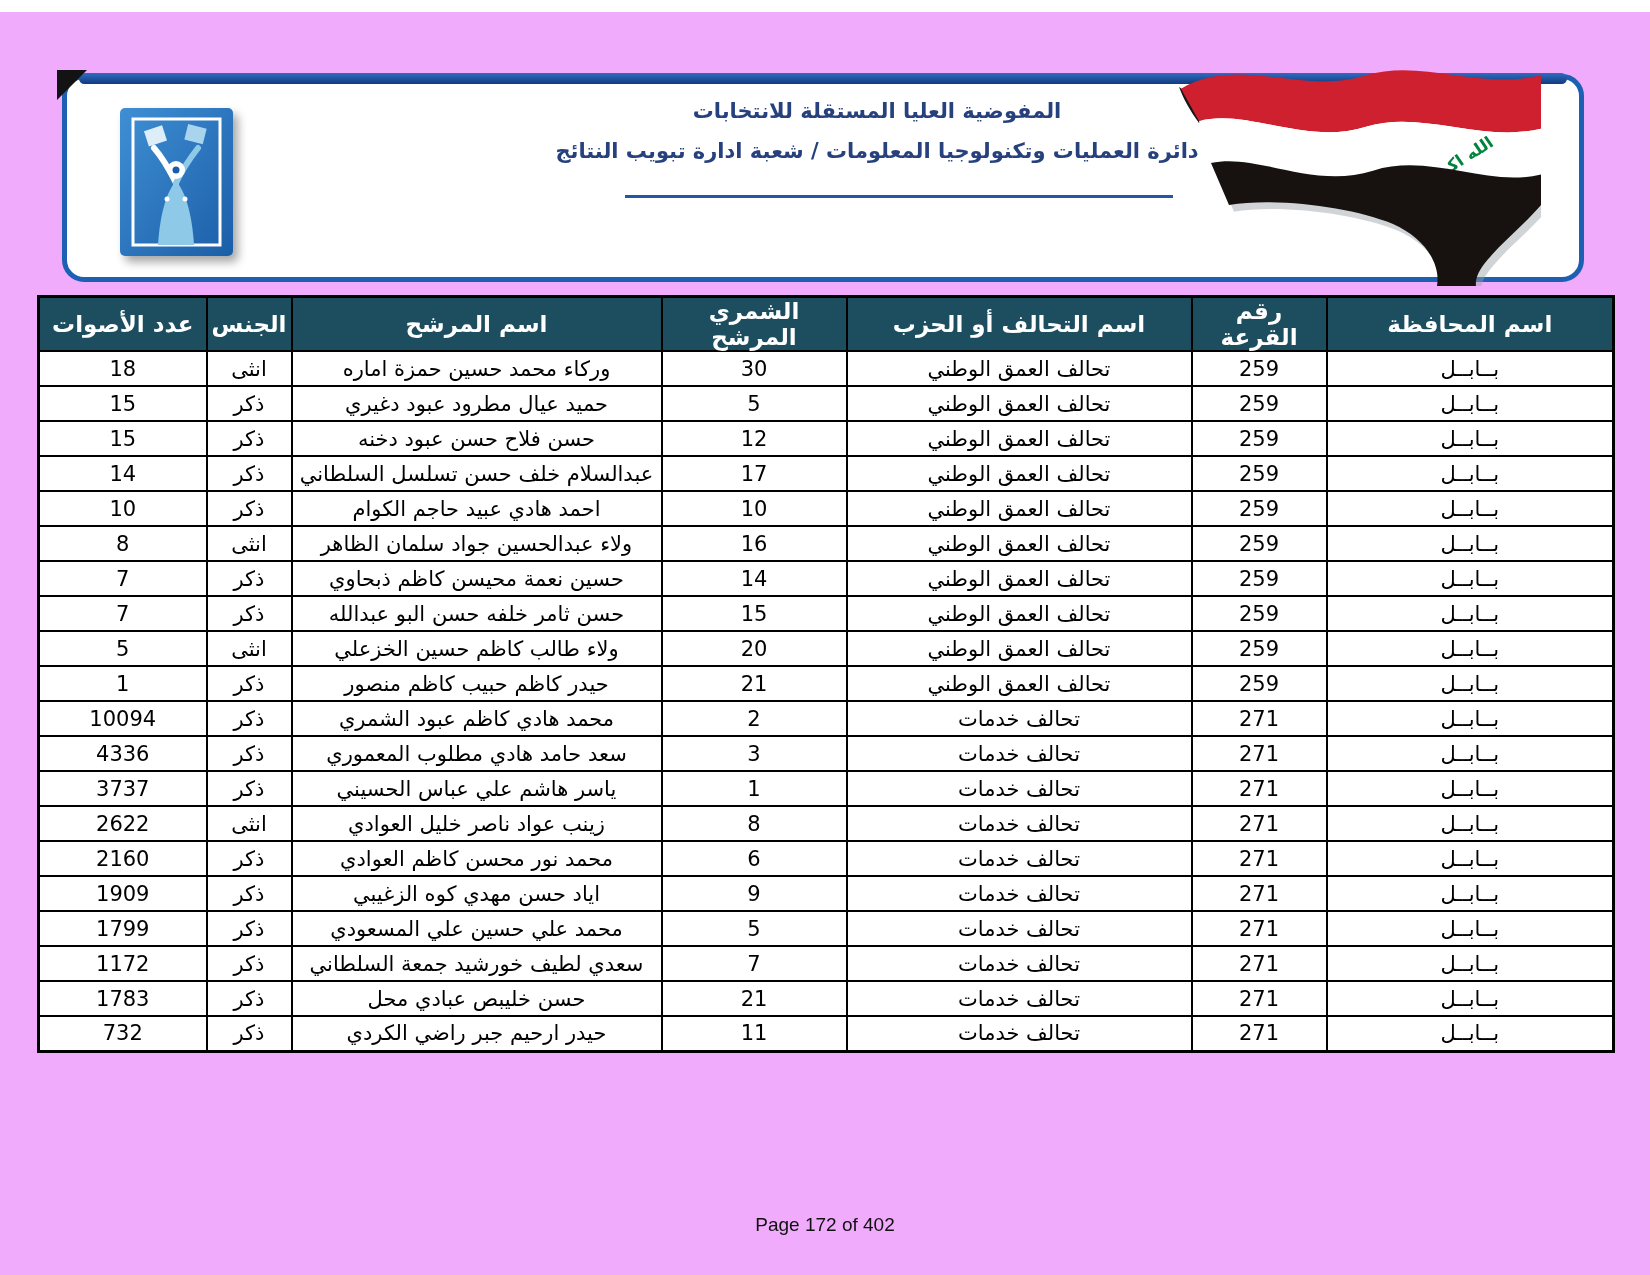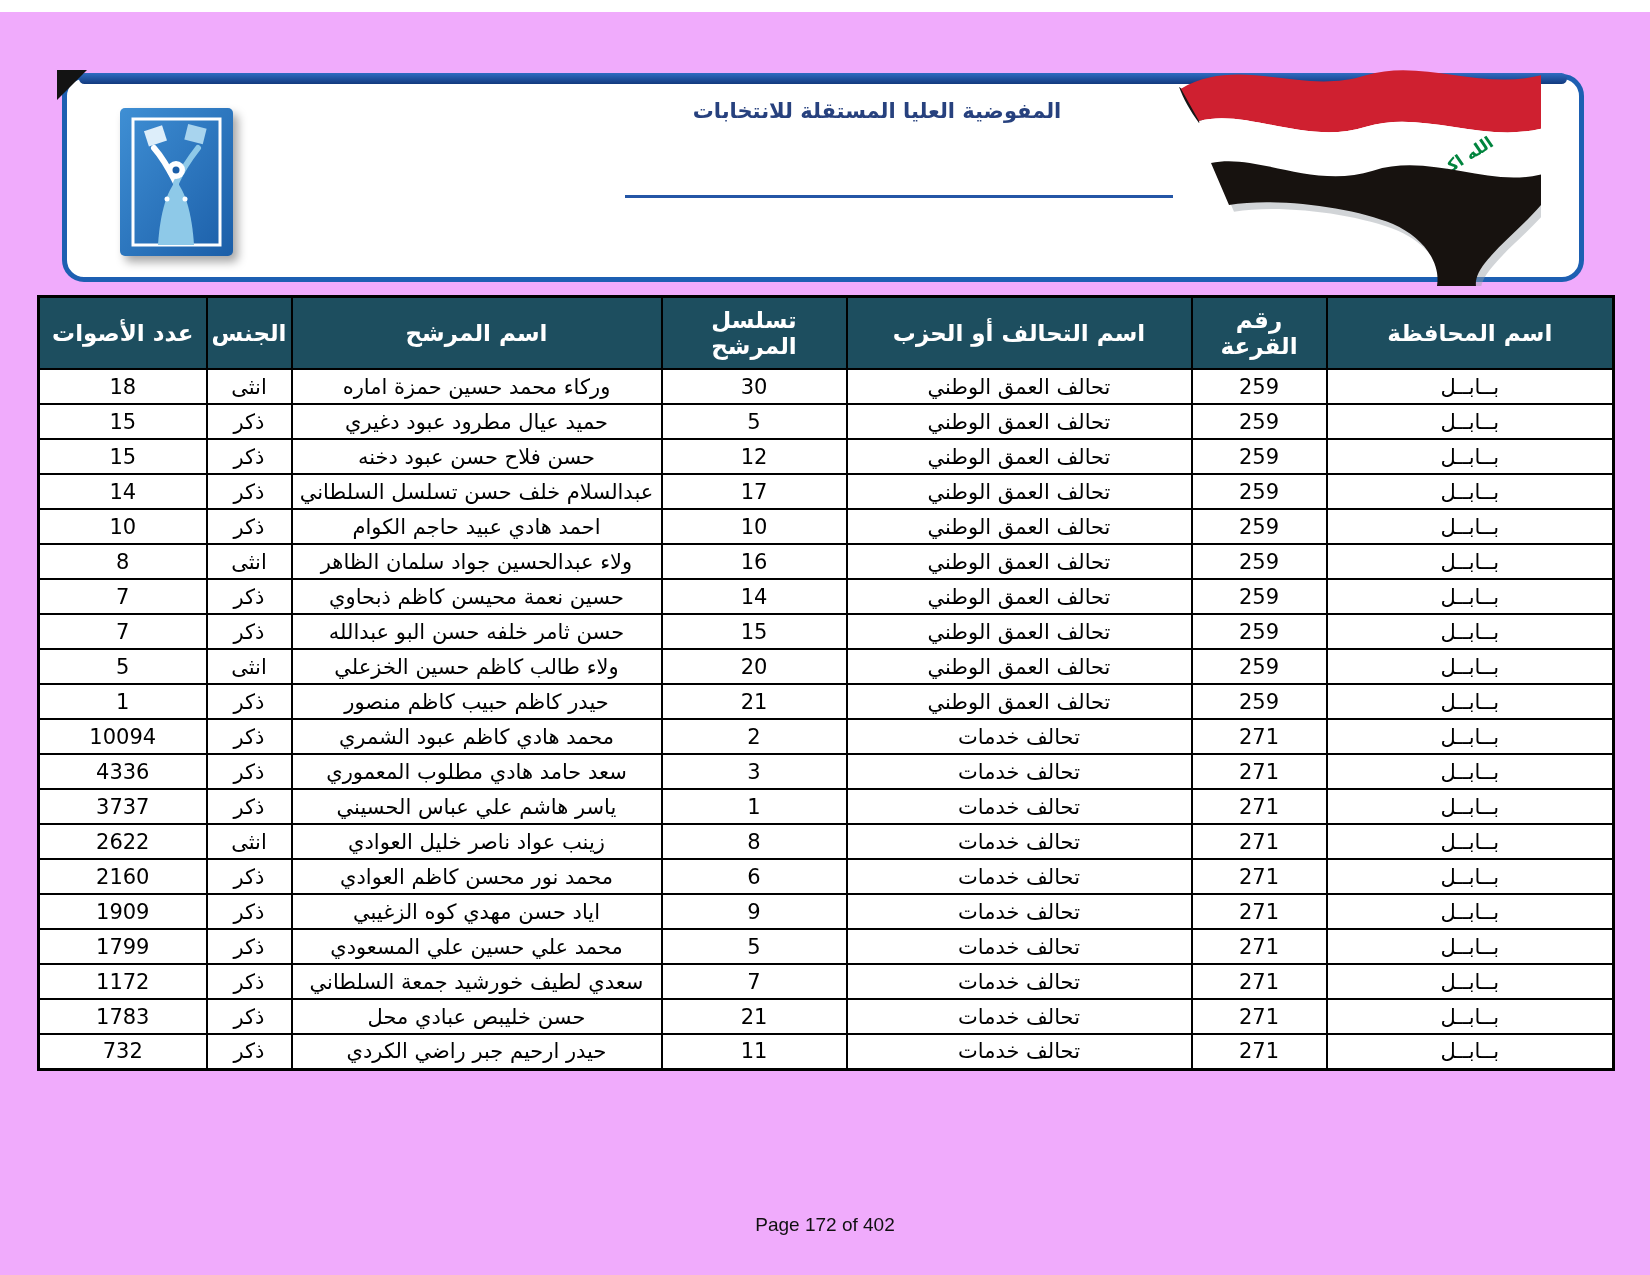--- a/index.html
+++ b/index.html
@@ -51,21 +51,21 @@
     position:absolute; top:-17px; right:38px; width:400px; height:224px; z-index:2;
   }
 
   
   table.results {
     position:absolute; left:37px; top:283px; width:1575px;
     border-collapse:collapse; table-layout:fixed; direction:rtl;
   }
   table.results th {
     background:#1d4e5f; color:#ffffff; font-size:23px; font-weight:bold;
-    height:40px; border:2px solid #000; text-align:center; padding:9px 4px;
+    height:40px; border:2px solid #000; text-align:center; padding:0 4px;
   }
   table.results td {
     background:#ffffff; color:#000000; font-size:21px; height:35px;
     border:2px solid #000; text-align:center; padding:0 6px;
     white-space:nowrap; overflow:hidden;
   }
   table.results { border:3px solid #000; }
 
   
   .page-footer {
@@ -98,20 +98,21 @@
         <path d="M57,76 C64,61 72,50 79,41" stroke="#8ec9e8" stroke-width="6" fill="none" stroke-linecap="round"></path>
         <circle cx="57" cy="63" r="9" fill="#ffffff"></circle>
         <circle cx="57" cy="63" r="3.5" fill="#1b5ea8"></circle>
         <path d="M39,138 C41,106 48,84 57,74 C66,84 73,106 75,138 Z" fill="#8ec9e8"></path>
         <circle cx="48" cy="92" r="2.5" fill="#ffffff"></circle>
         <circle cx="66" cy="92" r="2.5" fill="#ffffff"></circle>
       </svg>
     </div>
 
     <div class="org-line1">المفوضية العليا المستقلة للانتخابات</div>
+    <div class="org-line2">دائرة العمليات وتكنولوجيا المعلومات / شعبة ادارة تبويب النتائج</div>
     <div class="title-divider"></div>
 
     <div class="flag-wrap">
       <svg width="400" height="224" viewBox="0 0 400 235" preserveAspectRatio="none">
 
         <path d="M70,106 C115,95 172,134 232,114 C290,95 345,132 400,118 L400,150 C382,172 362,188 347,207 C338,218 334,227 335,235 L296,235 C300,210 282,184 252,170 C210,152 135,142 88,150 Z" fill="#9aa0a6" opacity="0.45" transform="translate(5,7)"></path>
 
         <path d="M38,26 C58,44 76,50 58,64 C49,51 42,38 38,26 Z" fill="#161616"></path>
 
         <path d="M40,28 C100,-8 160,36 225,14 C280,-4 340,30 400,14 L400,70 C340,85 280,50 225,68 C165,88 105,48 58,62 Z" fill="#cf2030"></path>
@@ -133,21 +134,21 @@
       <col style="width:185px">
         <col style="width:370px">
         <col style="width:85px">
         <col style="width:168px">
     </colgroup>
     <thead>
       <tr>
         <th>اسم المحافظة</th>
         <th>رقم القرعة</th>
         <th>اسم التحالف أو الحزب</th>
-        <th>تسلسل المرشح</th>
+        <th>الشمري المرشح</th>
         <th>اسم المرشح</th>
         <th>الجنس</th>
         <th>عدد الأصوات</th>
       </tr>
     </thead>
     <tbody>
         <tr>
           <td>بــابــل</td>
           <td>259</td>
           <td>تحالف العمق الوطني</td>

